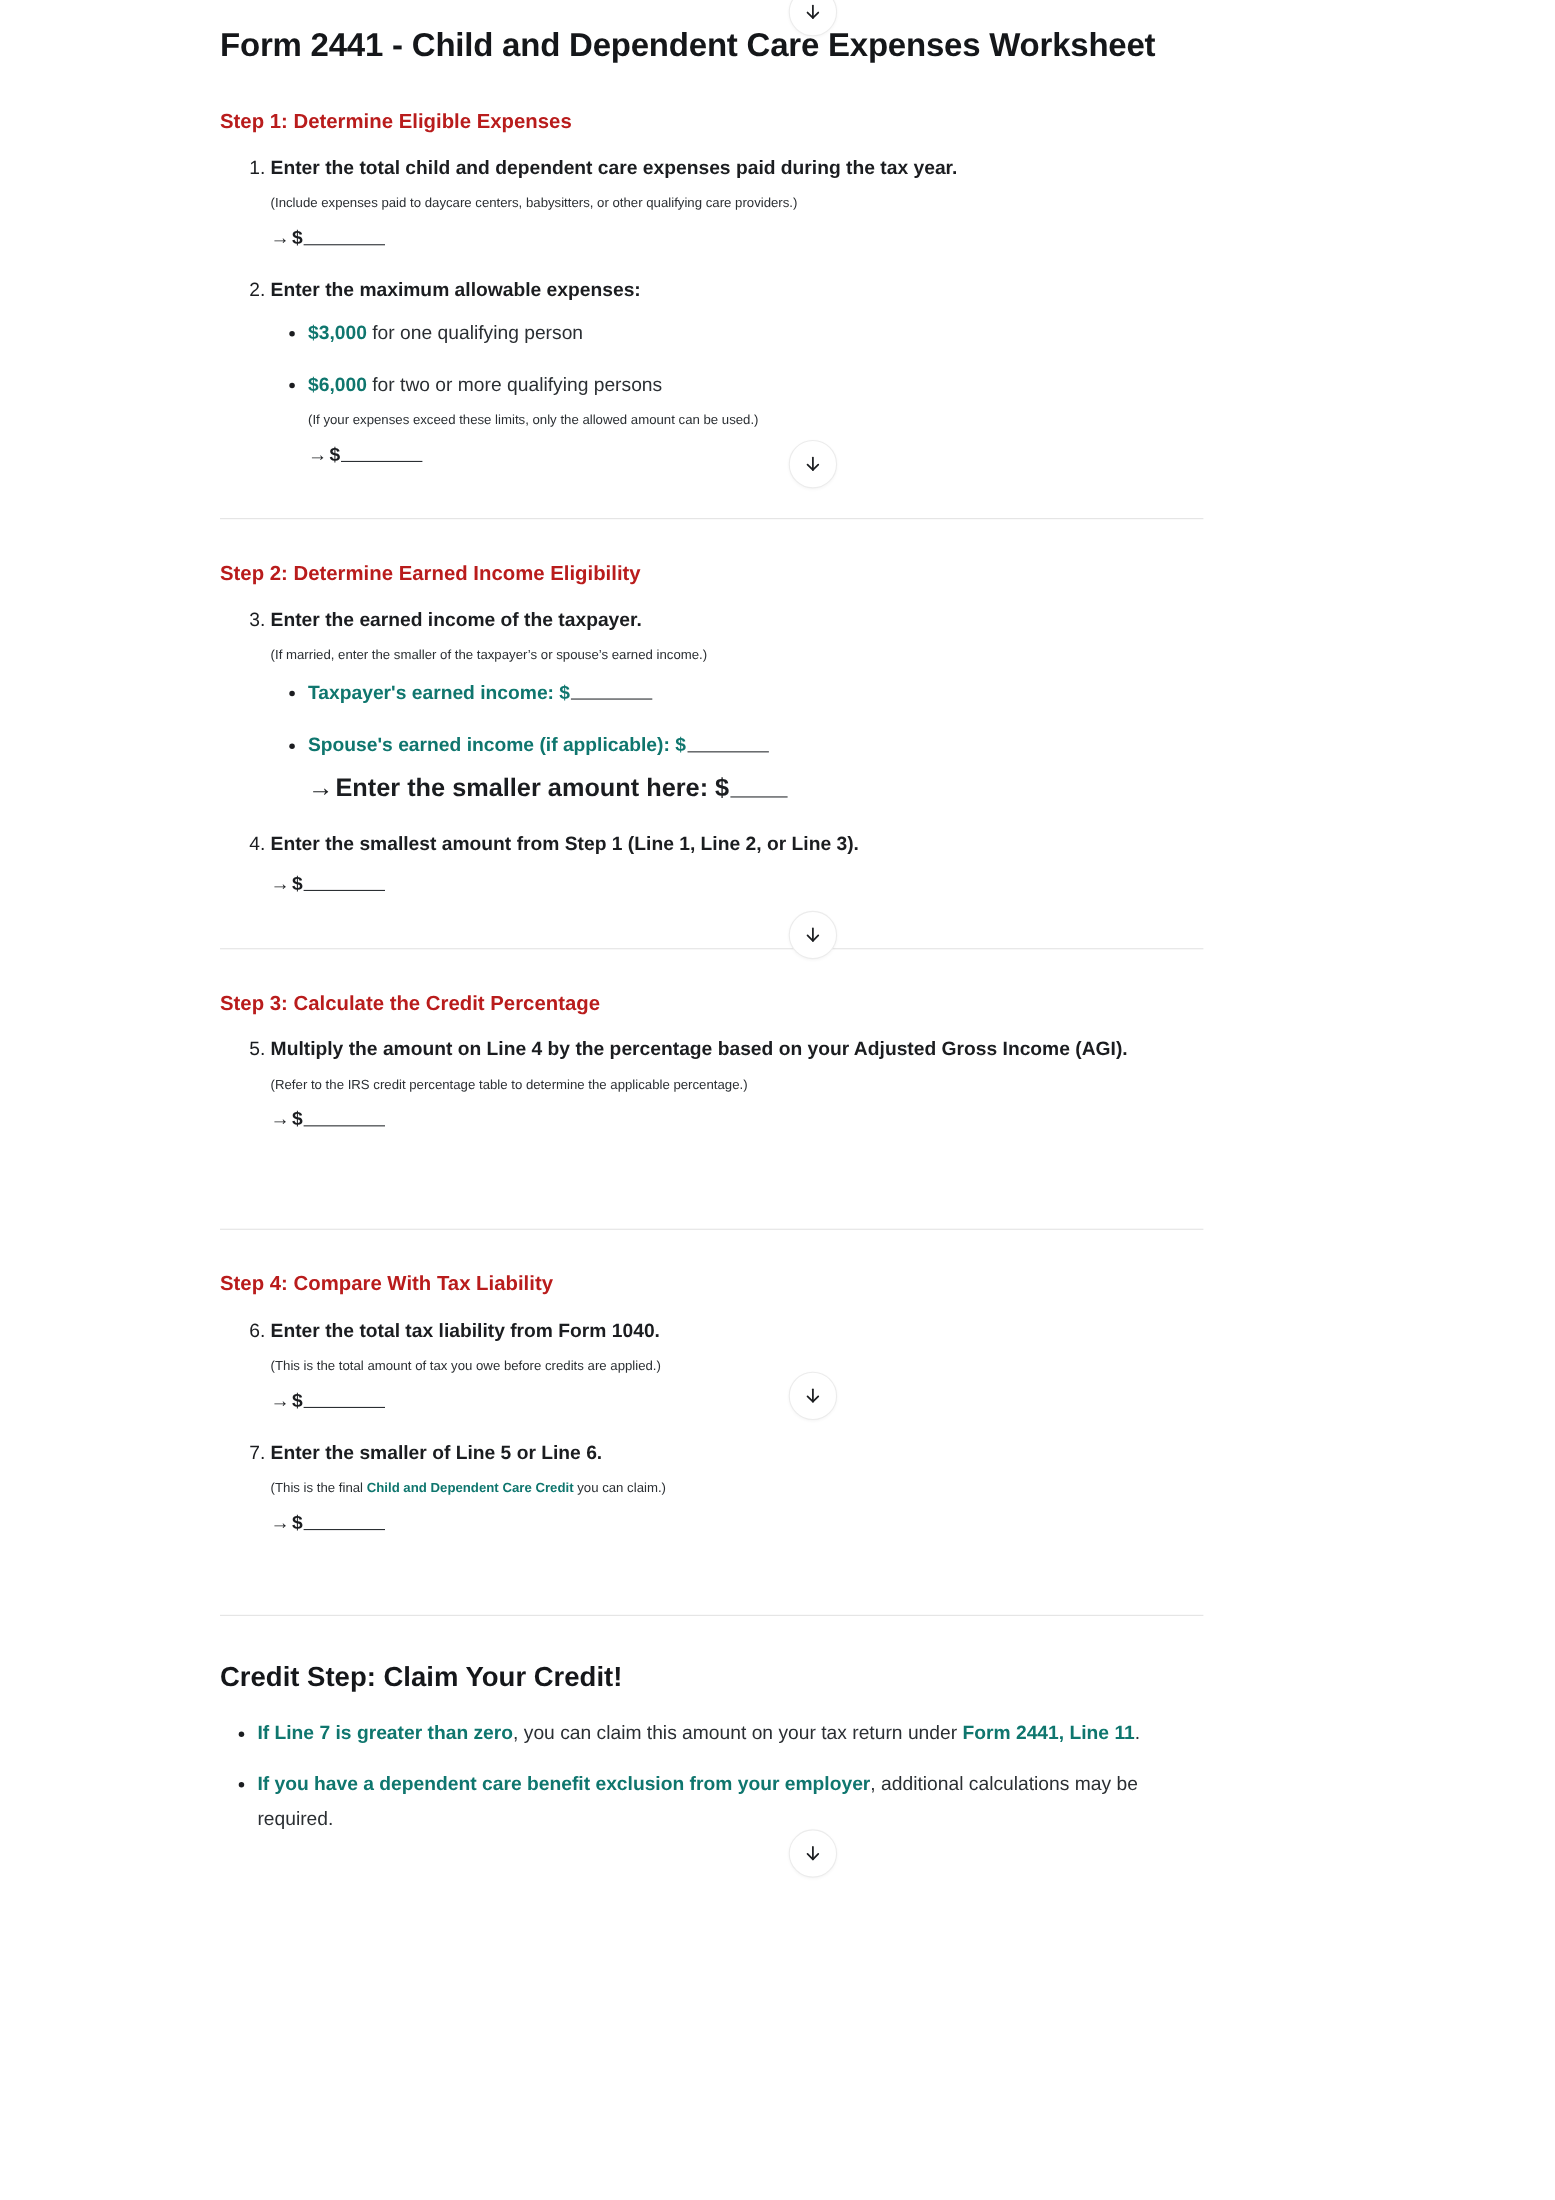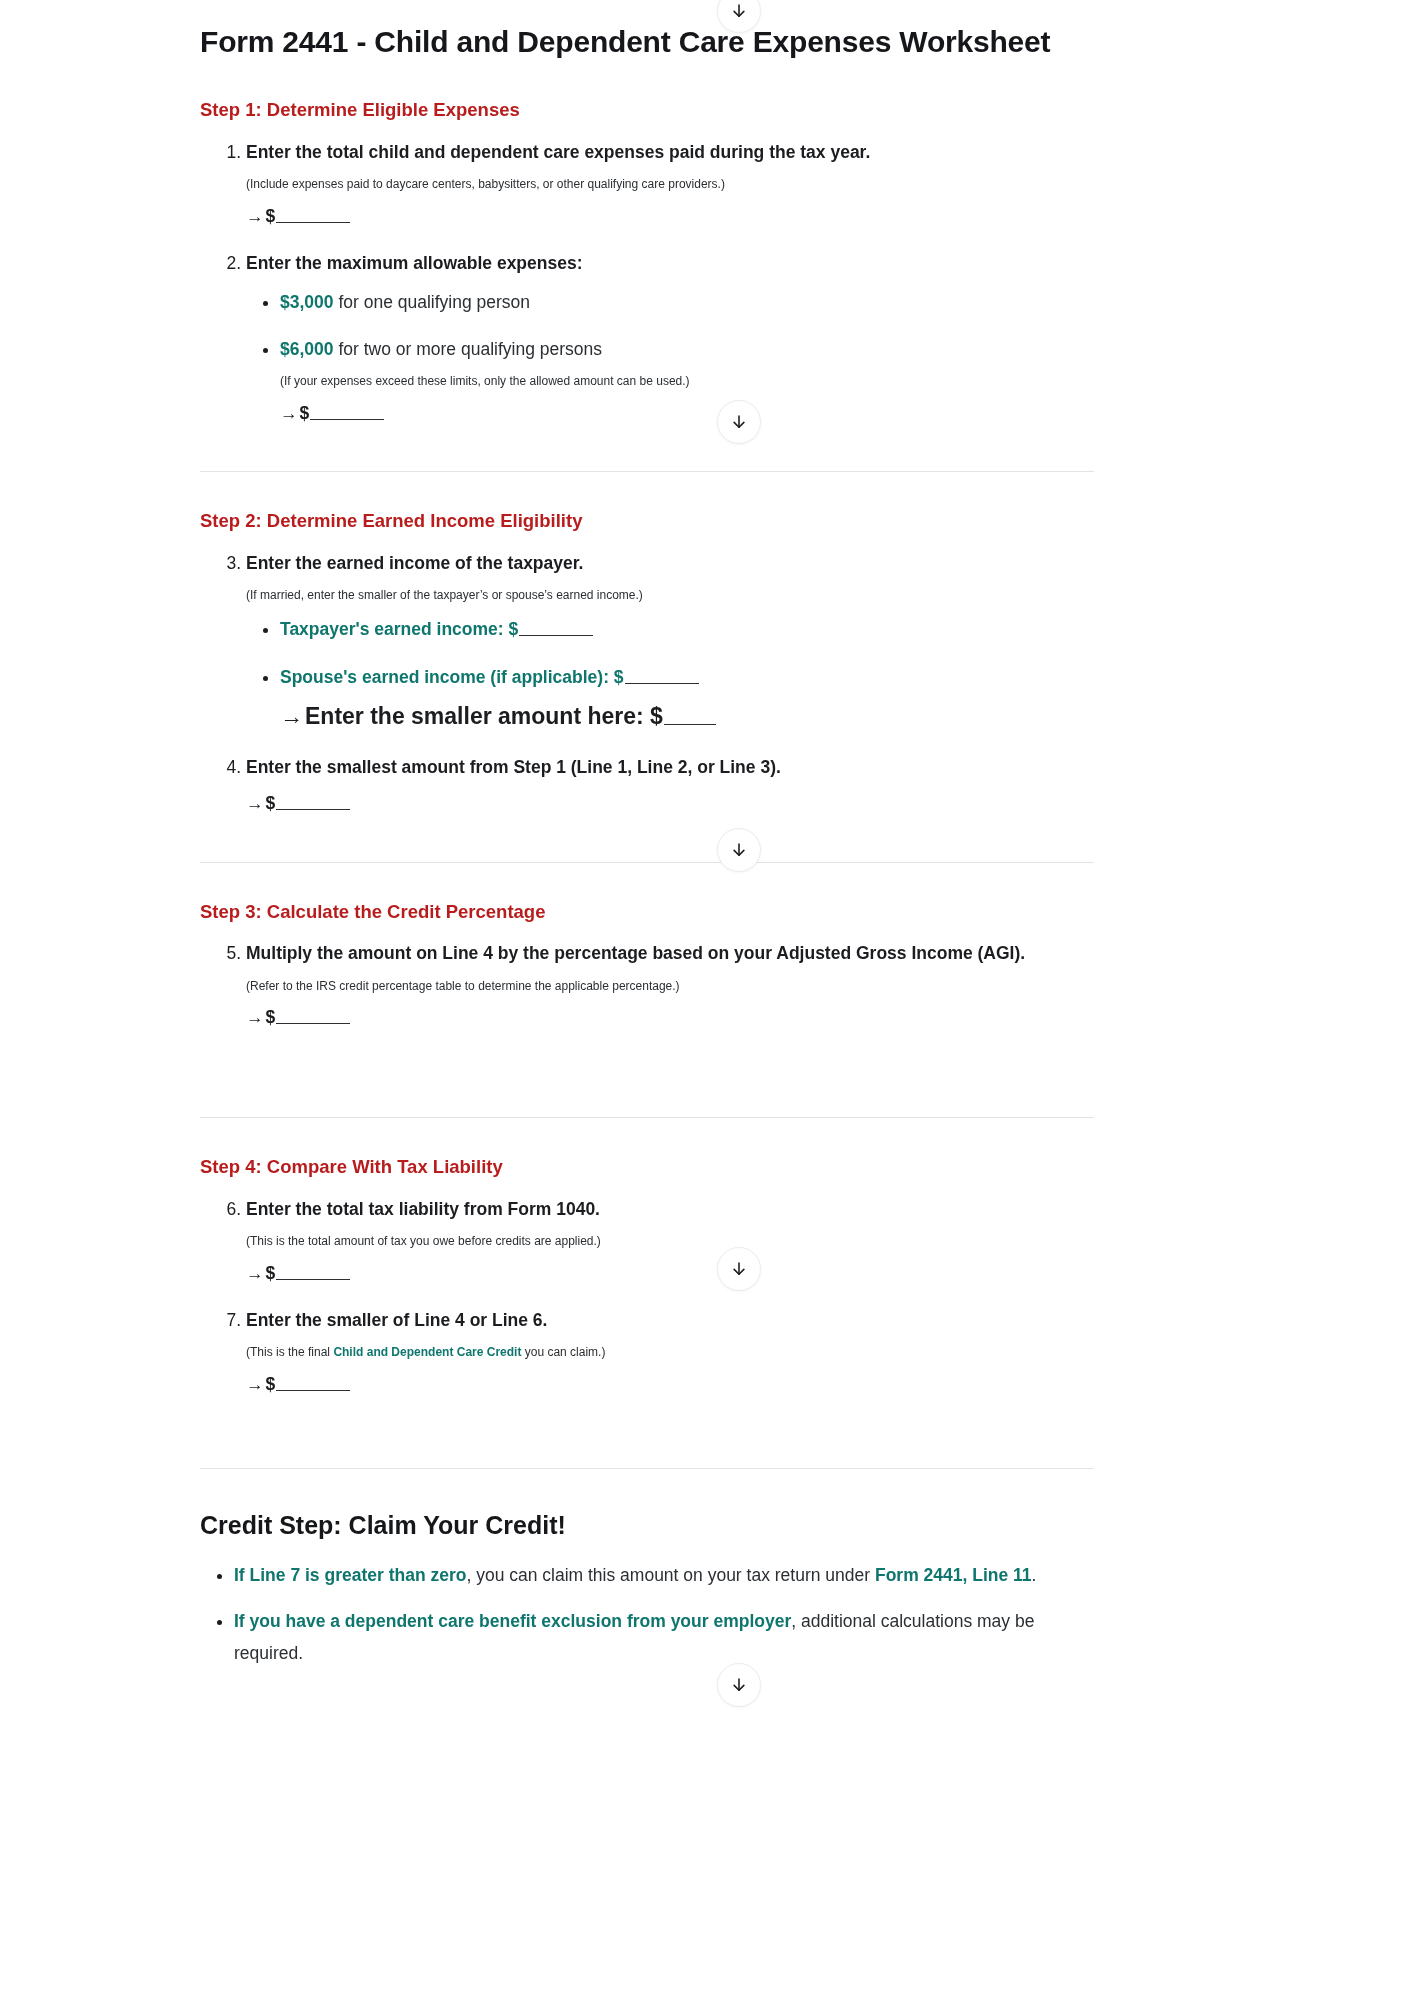--- a/index.html
+++ b/index.html
@@ -243,21 +243,21 @@
     <h2 class="step-title">Step 4: Compare With Tax Liability</h2>
     <ol class="lines" start="6">
       <li>
         <span class="li-head">Enter the total tax liability from Form 1040.</span>
         <div class="note">(This is the total amount of tax you owe before credits are applied.)</div>
         <div class="blank-row">
           <span class="arrow-glyph">→</span><span>$</span><span class="blank"></span>
         </div>
       </li>
       <li>
-        <span class="li-head">Enter the smaller of Line 4 or Line 6.</span>
+        <span class="li-head">Enter the smaller of Line 5 or Line 6.</span>
         <div class="note"><span>(This is the final </span><span class="b">Child and Dependent Care Credit</span><span> you can claim.)</span></div>
         <div class="blank-row">
           <span class="arrow-glyph">→</span><span>$</span><span class="blank"></span>
         </div>
       </li>
     </ol>
 
     <hr class="divider" style="margin-top:70px">
 
     <h2 class="final-title">Credit Step: Claim Your Credit!</h2>

